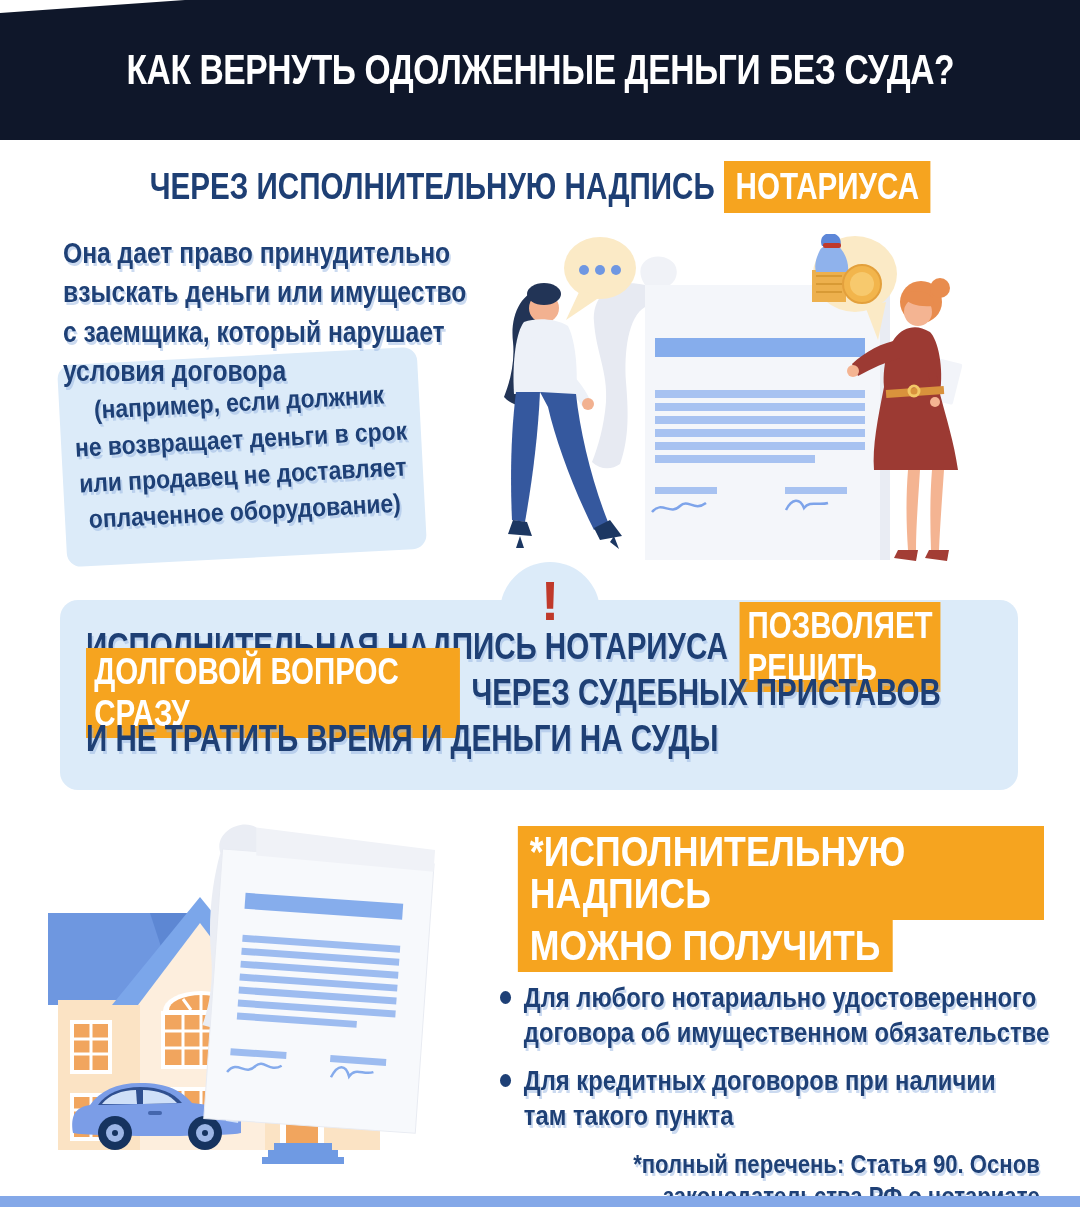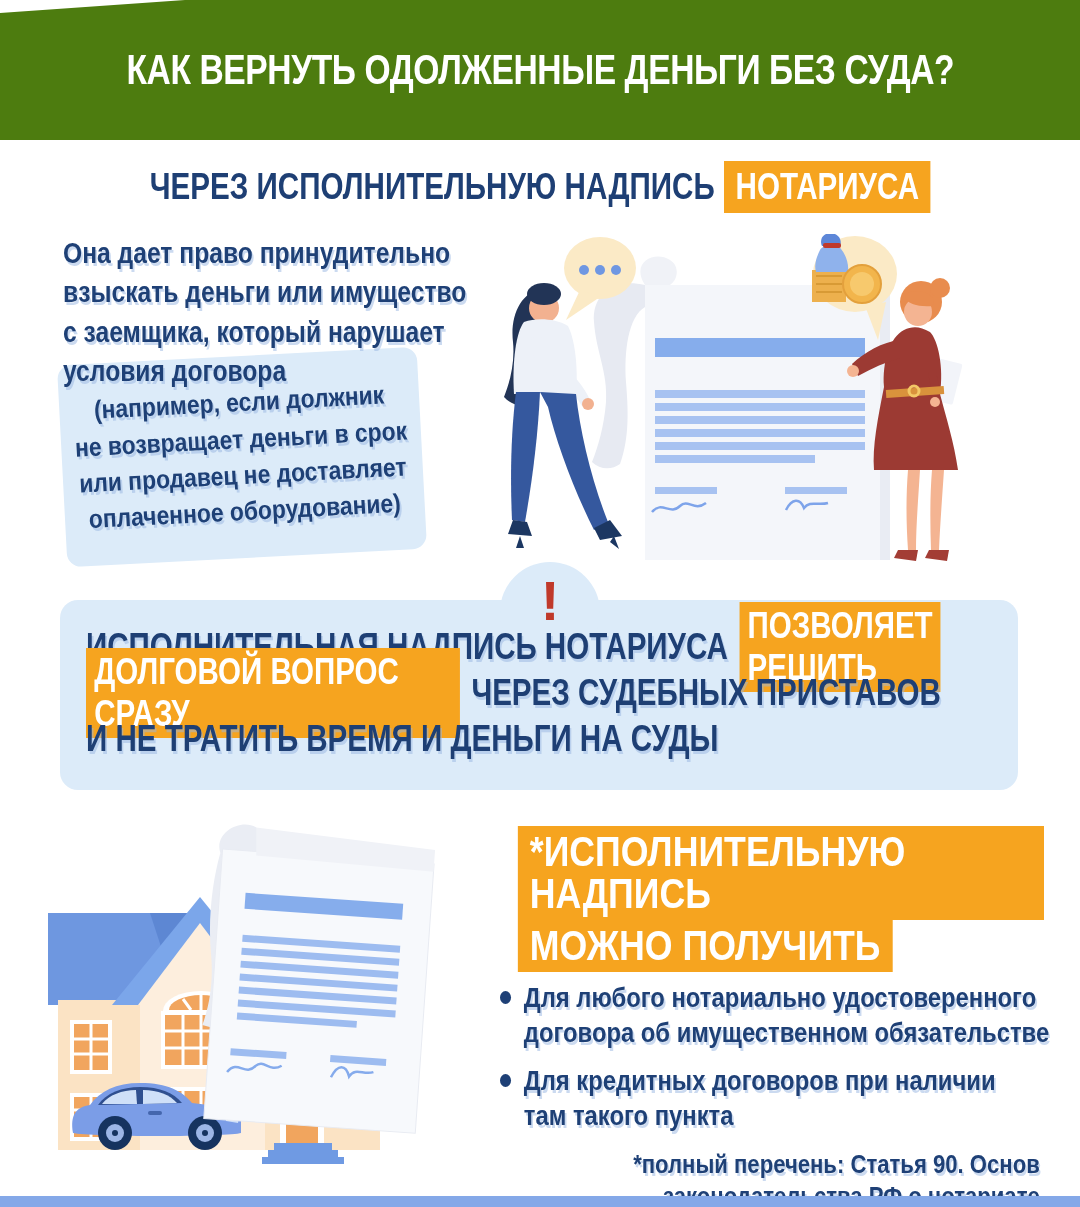--- a/index.html
+++ b/index.html
@@ -2,21 +2,21 @@
 <html><head>
 <meta charset="utf-8">
 <style>
   html,body{margin:0;padding:0;background:#ffffff;}
   body{width:1080px;height:1207px;position:relative;overflow:hidden;
        font-family:"Liberation Sans",sans-serif;}
   .abs{position:absolute;}
   .navy-sh{text-shadow:2px 3px 0 rgba(152,182,226,.5);}
 
   
-  .banner{left:0;top:0;width:1080px;height:140px;background:#4d7c0f;
+  .banner{left:0;top:0;width:1080px;height:140px;background:#0f172a;
           clip-path:polygon(0 13px,185px 0,100% 0,100% 100%,0 100%);
           display:flex;align-items:center;justify-content:center;}
   .banner-title{font-size:42px;font-weight:bold;color:#ffffff;white-space:nowrap;
                 letter-spacing:-.5px;transform:scaleX(.8);}
 
   
   .subtitle{left:0;top:158px;width:1080px;height:58px;display:flex;
             align-items:center;justify-content:center;transform:scaleX(.8);}
   .subtitle-text{font-size:37px;font-weight:bold;color:#1e3f74;white-space:pre;}
   .chip{background:#f6a41f;color:#ffffff;font-weight:bold;white-space:pre-wrap;}

